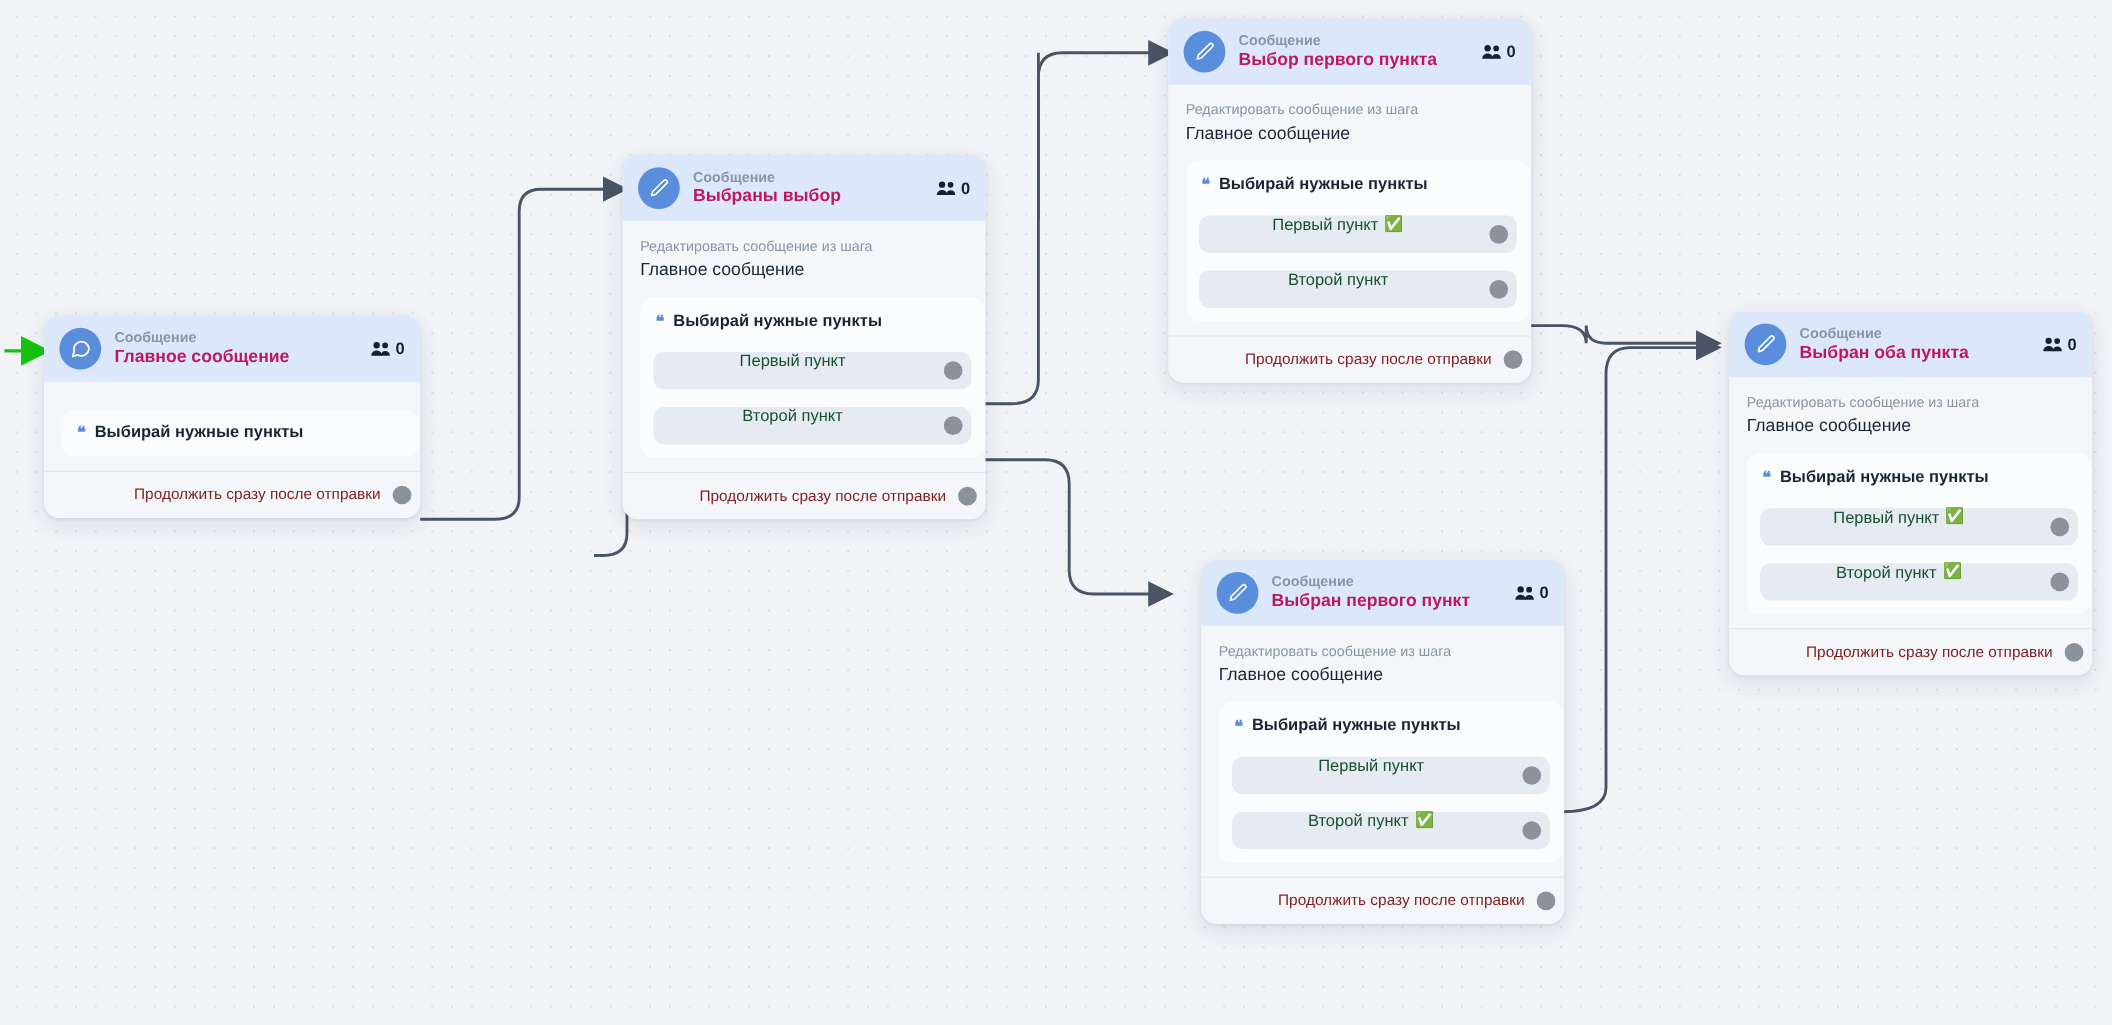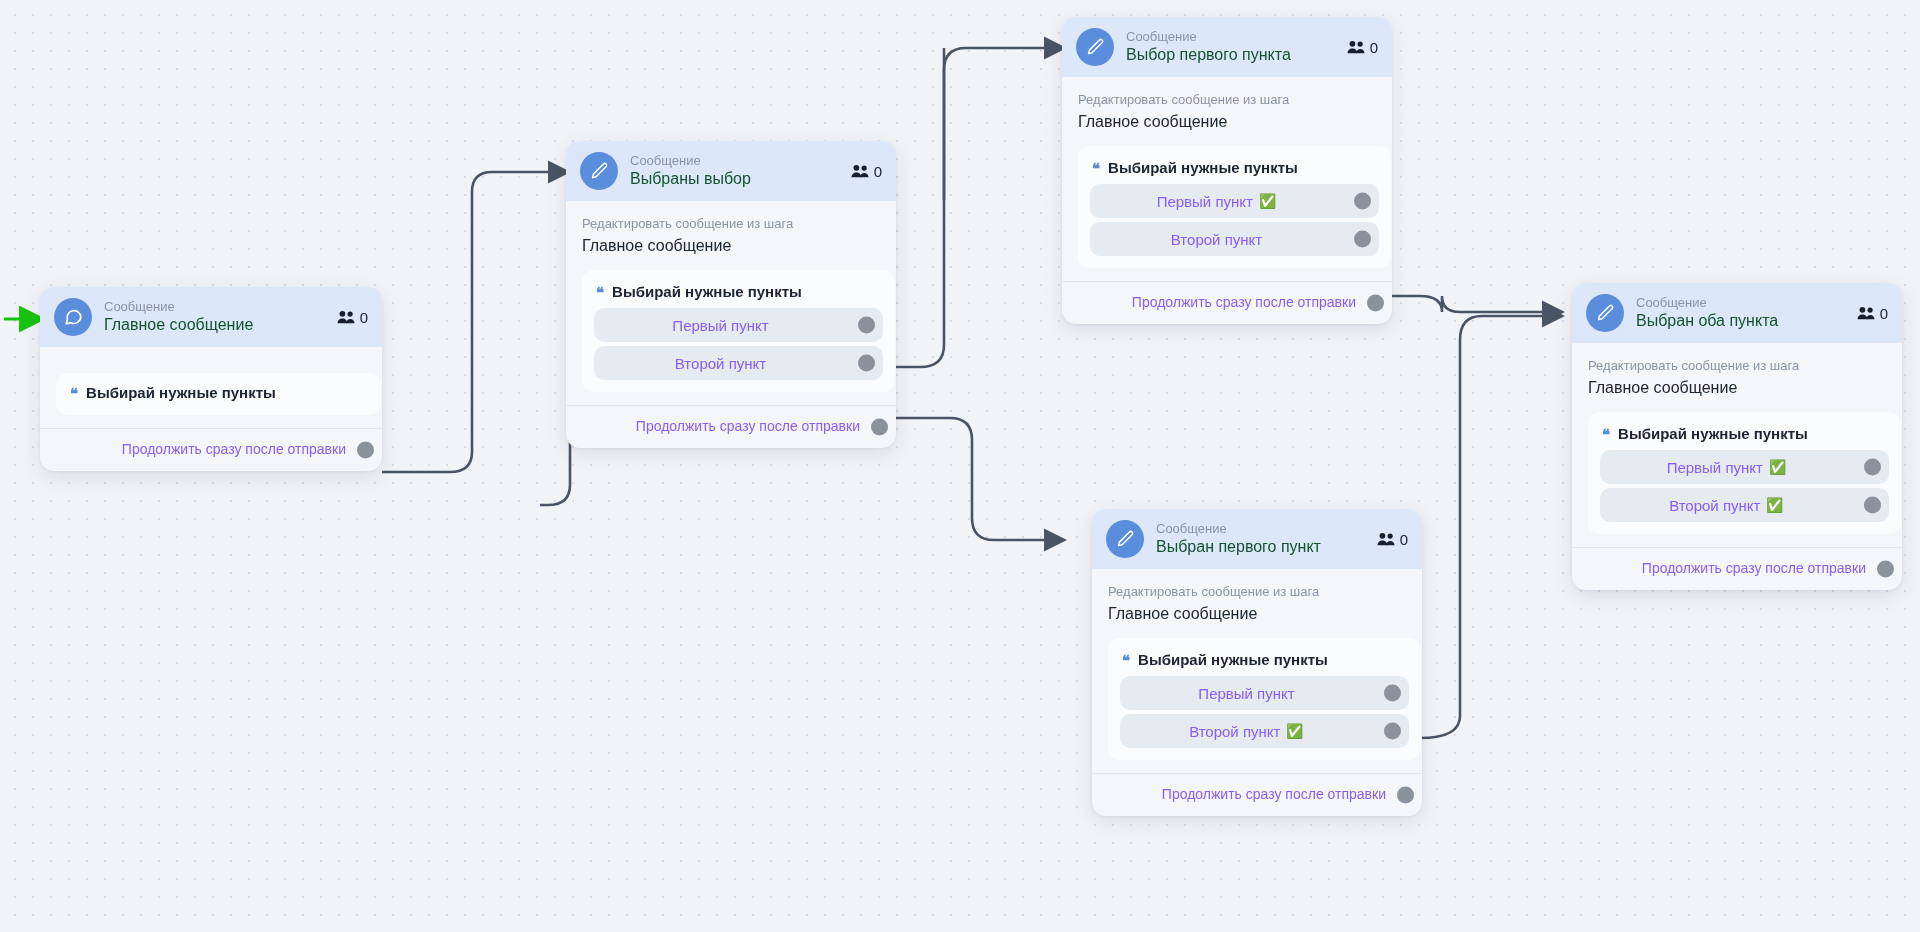--- a/index.html
+++ b/index.html
@@ -29,36 +29,37 @@
     box-shadow: 0 6px 20px rgba(28,40,64,0.10), 0 1px 3px rgba(28,40,64,0.06);
     overflow: hidden;
   }
   .node-header {
     display: flex;
     align-items: center;
     background: #dce8fa;
     padding: 10px 14px;
     gap: 12px;
     min-height: 40px;
+    font-weight: bold;
   }
   .node-avatar {
     width: 38px; height: 38px;
     border-radius: 50%;
     background: #5b8ddd;
     display: flex; align-items: center; justify-content: center;
     flex: 0 0 auto;
   }
   .node-avatar svg { display:block; }
   .hdr-text { flex: 1 1 auto; min-width: 0; }
   .hdr-kind {
     font-size: 13px; color: #8a94a6; line-height: 16px;
     white-space: nowrap; overflow: hidden; text-overflow: ellipsis;
   }
   .hdr-title {
-    font-size: 16px; color: #14532d; line-height: 20px;
+    font-size: 16px; color: #be185d; line-height: 20px;
     white-space: nowrap; overflow: hidden; text-overflow: ellipsis;
   }
   .hdr-count {
     display: flex; align-items: center; gap: 5px;
     font-size: 15px; color: #18202e; flex: 0 0 auto;
   }
   .node-body { padding: 14px 1px 0 16px; }
   .edit-label { font-size: 13px; color: #8a94a6; line-height: 18px; }
   .edit-value { font-size: 16px; color: #1b2433; line-height: 24px; margin-top: 1px; }
   .msg-card {
@@ -68,43 +69,43 @@
     padding: 12px 12px 12px 12px;
   }
   .msg-text {
     font-size: 15px; color: #1b2433; font-weight: bold;
     display: flex; align-items: center; gap: 8px; line-height: 20px;
     padding: 0 2px 2px 2px;
   }
   .quote-ico { color: #5b8ddd; font-size: 15px; font-weight: bold; line-height: 1; }
   .opt {
     position: relative;
-    margin-top: 4px;
+    margin-top: 16px;
     background: #e6eaf1;
     border-radius: 10px;
     height: 34px;
-    display: flex; align-items: center; justify-content: center;
-    font-size: 15px; color: #8b5cf6;
+    display: flex; align-items: flex-start; justify-content: center;
+    font-size: 15px; color: #14532d;
     padding-right: 36px;
     gap: 6px;
   }
   .opt .chk { font-size: 14px; line-height: 1; }
   .opt .handle {
     position: absolute; right: 8px; top: 50%;
     transform: translateY(-50%);
     width: 17px; height: 17px; border-radius: 50%;
     background: #8b929c;
   }
   .node-footer {
     margin-top: 13px;
     border-top: 1px solid #e2e6ee;
     position: relative;
     padding: 12px 36px 14px 16px;
     text-align: right;
-    font-size: 14px; color: #8b5cf6;
+    font-size: 14px; color: #7f1d1d;
   }
   .node-footer .handle {
     position: absolute; right: 8px; top: 50%;
     transform: translateY(-50%);
     width: 17px; height: 17px; border-radius: 50%;
     background: #8b929c;
   }
 </style>
 </head>
 <body>

